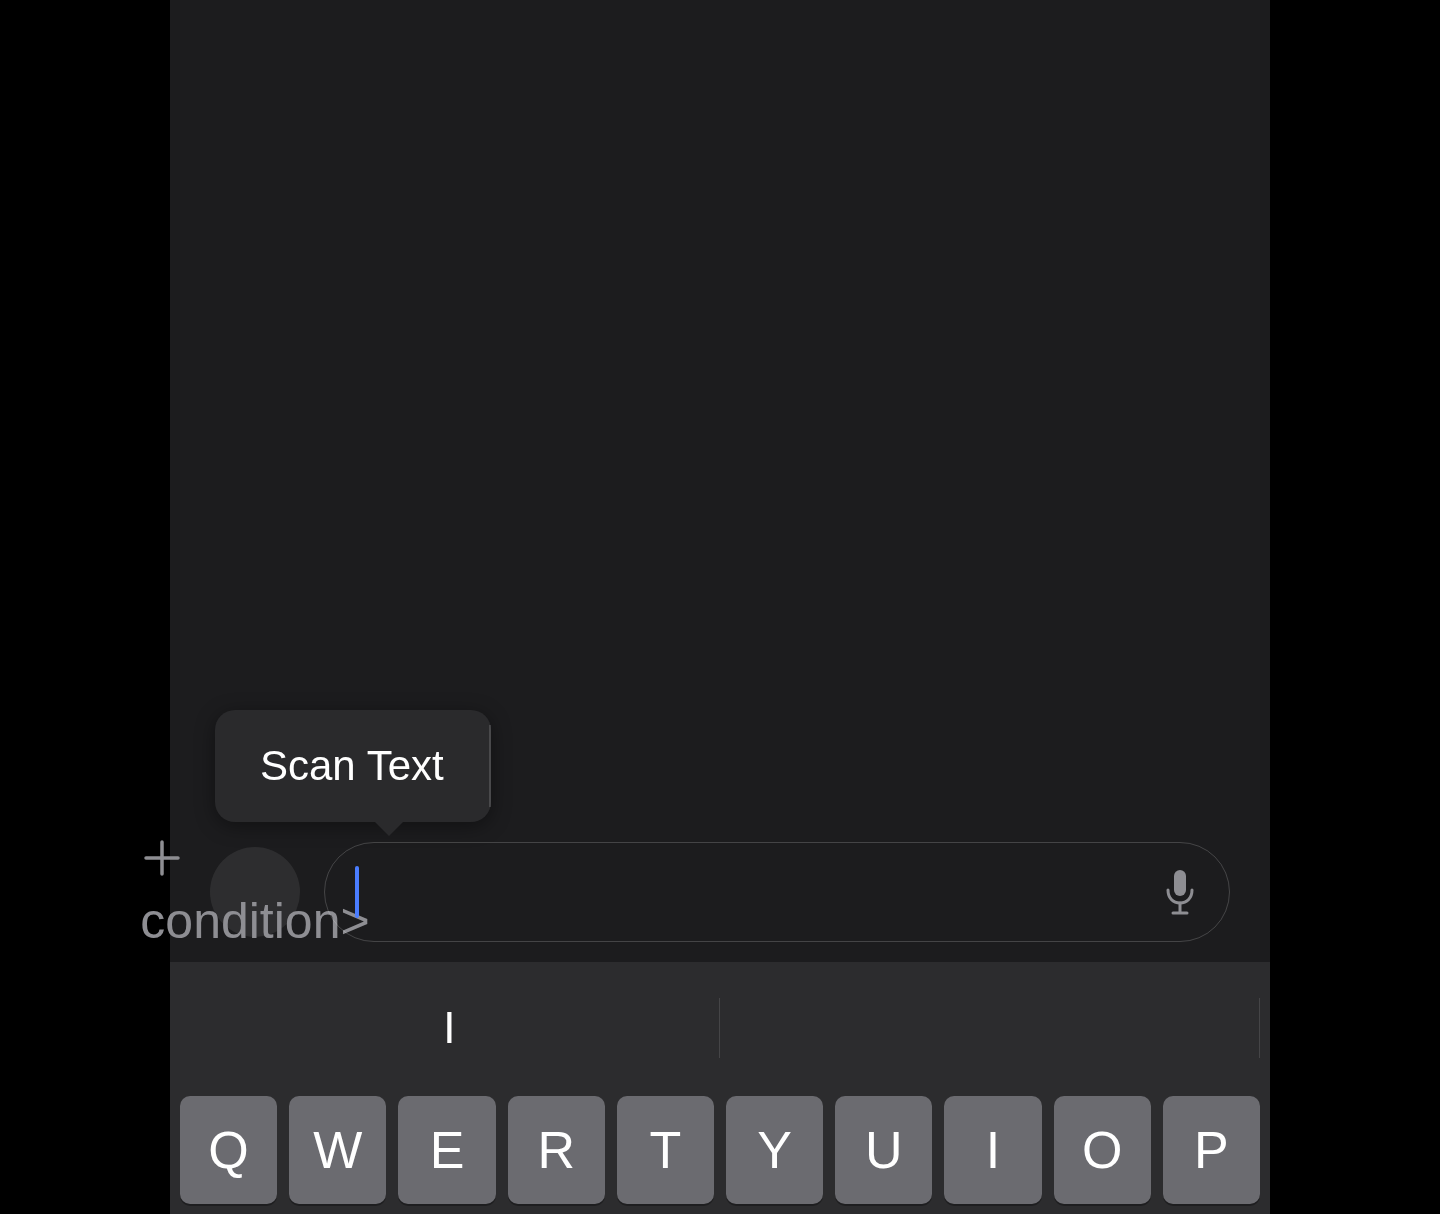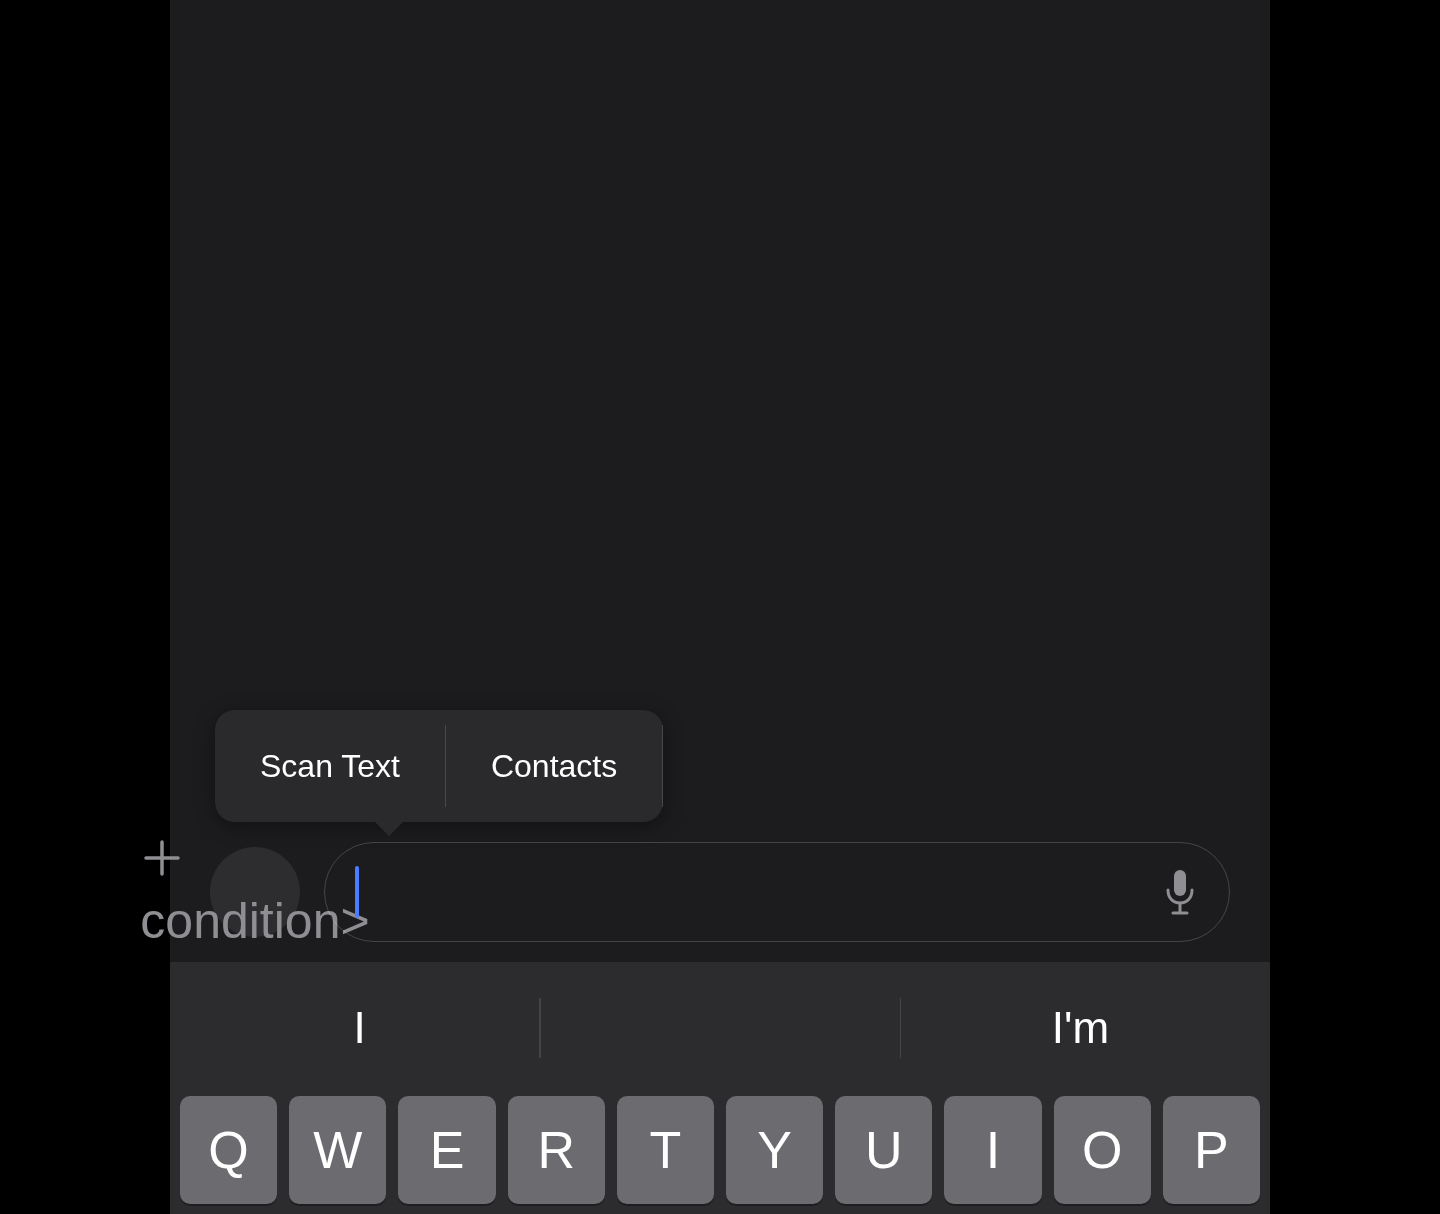--- a/index.html
+++ b/index.html
@@ -52,21 +52,21 @@
       align-items: stretch;
       box-shadow: 0 4px 20px rgba(0,0,0,0.4);
       height: 112px;
     }
     
     .context-menu-item {
       padding: 0 45px;
       display: flex;
       align-items: center;
       color: #fff;
-      font-size: 32px;
+      font-size: 42px;
       font-weight: 400;
       cursor: pointer;
       white-space: nowrap;
     }
     
     .context-menu-divider {
       width: 1px;
       background: rgba(255,255,255,0.15);
       margin: 15px 0;
     }
@@ -203,21 +203,20 @@
 <body>
 
 <div class="device-frame">
   <div class="screen">
 
     <div class="content-area">
 
       <div class="context-menu">
         <div class="context-menu-item">Scan Text</div>
         <div class="context-menu-divider"></div>
-        <div class="context-menu-item">Contacts</div>
         <div class="context-menu-divider"></div>
         <div class="context-menu-tail"></div>
       </div>
 
       <div class="input-bar">
         <div class="plus-button">
           <span class="plus-icon">
             <svg width="44" height="44" viewBox="0 0 44 44" fill="none">
               <path d="M22 6 L22 38 M6 22 L38 22" stroke="#8e8e93" stroke-width="3.5" stroke-linecap="round"></path>
             </svg>
@@ -239,21 +238,20 @@
       </div>
 
     </div>
 
     <div class="keyboard-area">
       <div class="suggestions-row">
         <div class="suggestion">I</div>
         <div class="suggestion-divider"></div>
         <div class="suggestion"></div>
         <div class="suggestion-divider"></div>
-        <div class="suggestion">I'm</div>
       </div>
 
       <div class="keyboard-row">
         <div class="key">Q</div>
         <div class="key">W</div>
         <div class="key">E</div>
         <div class="key">R</div>
         <div class="key">T</div>
         <div class="key">Y</div>
         <div class="key">U</div>

